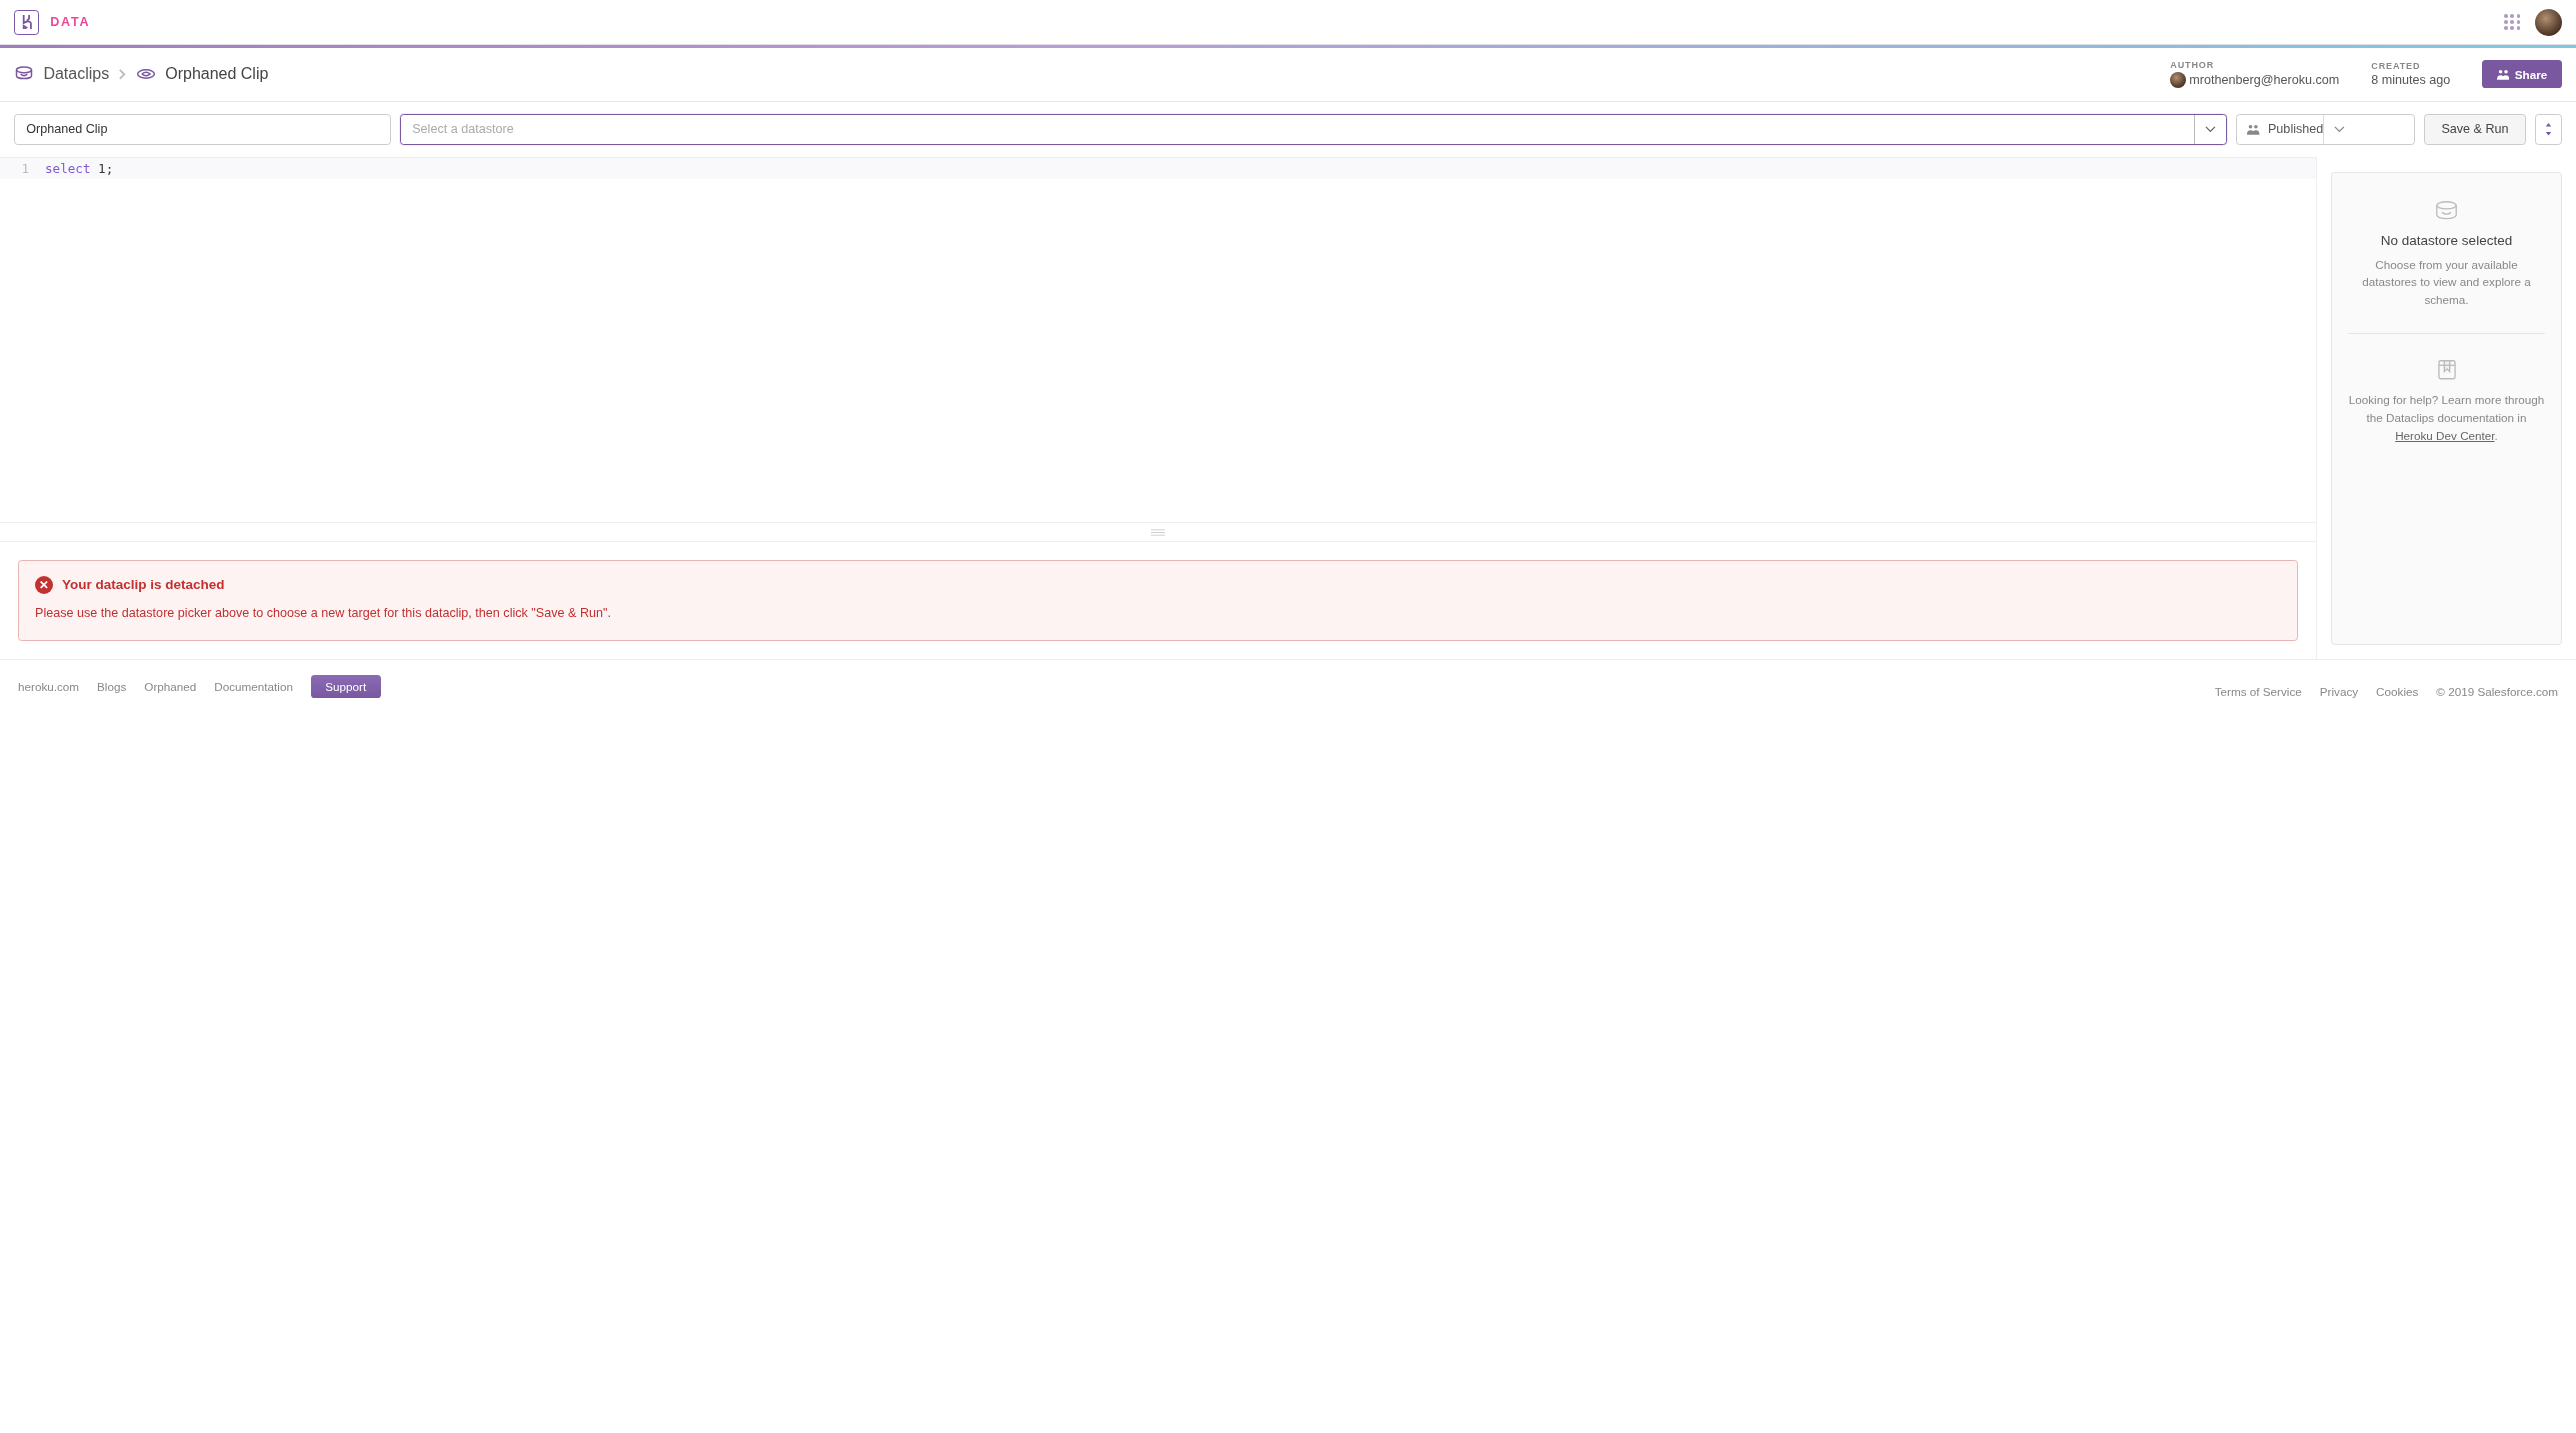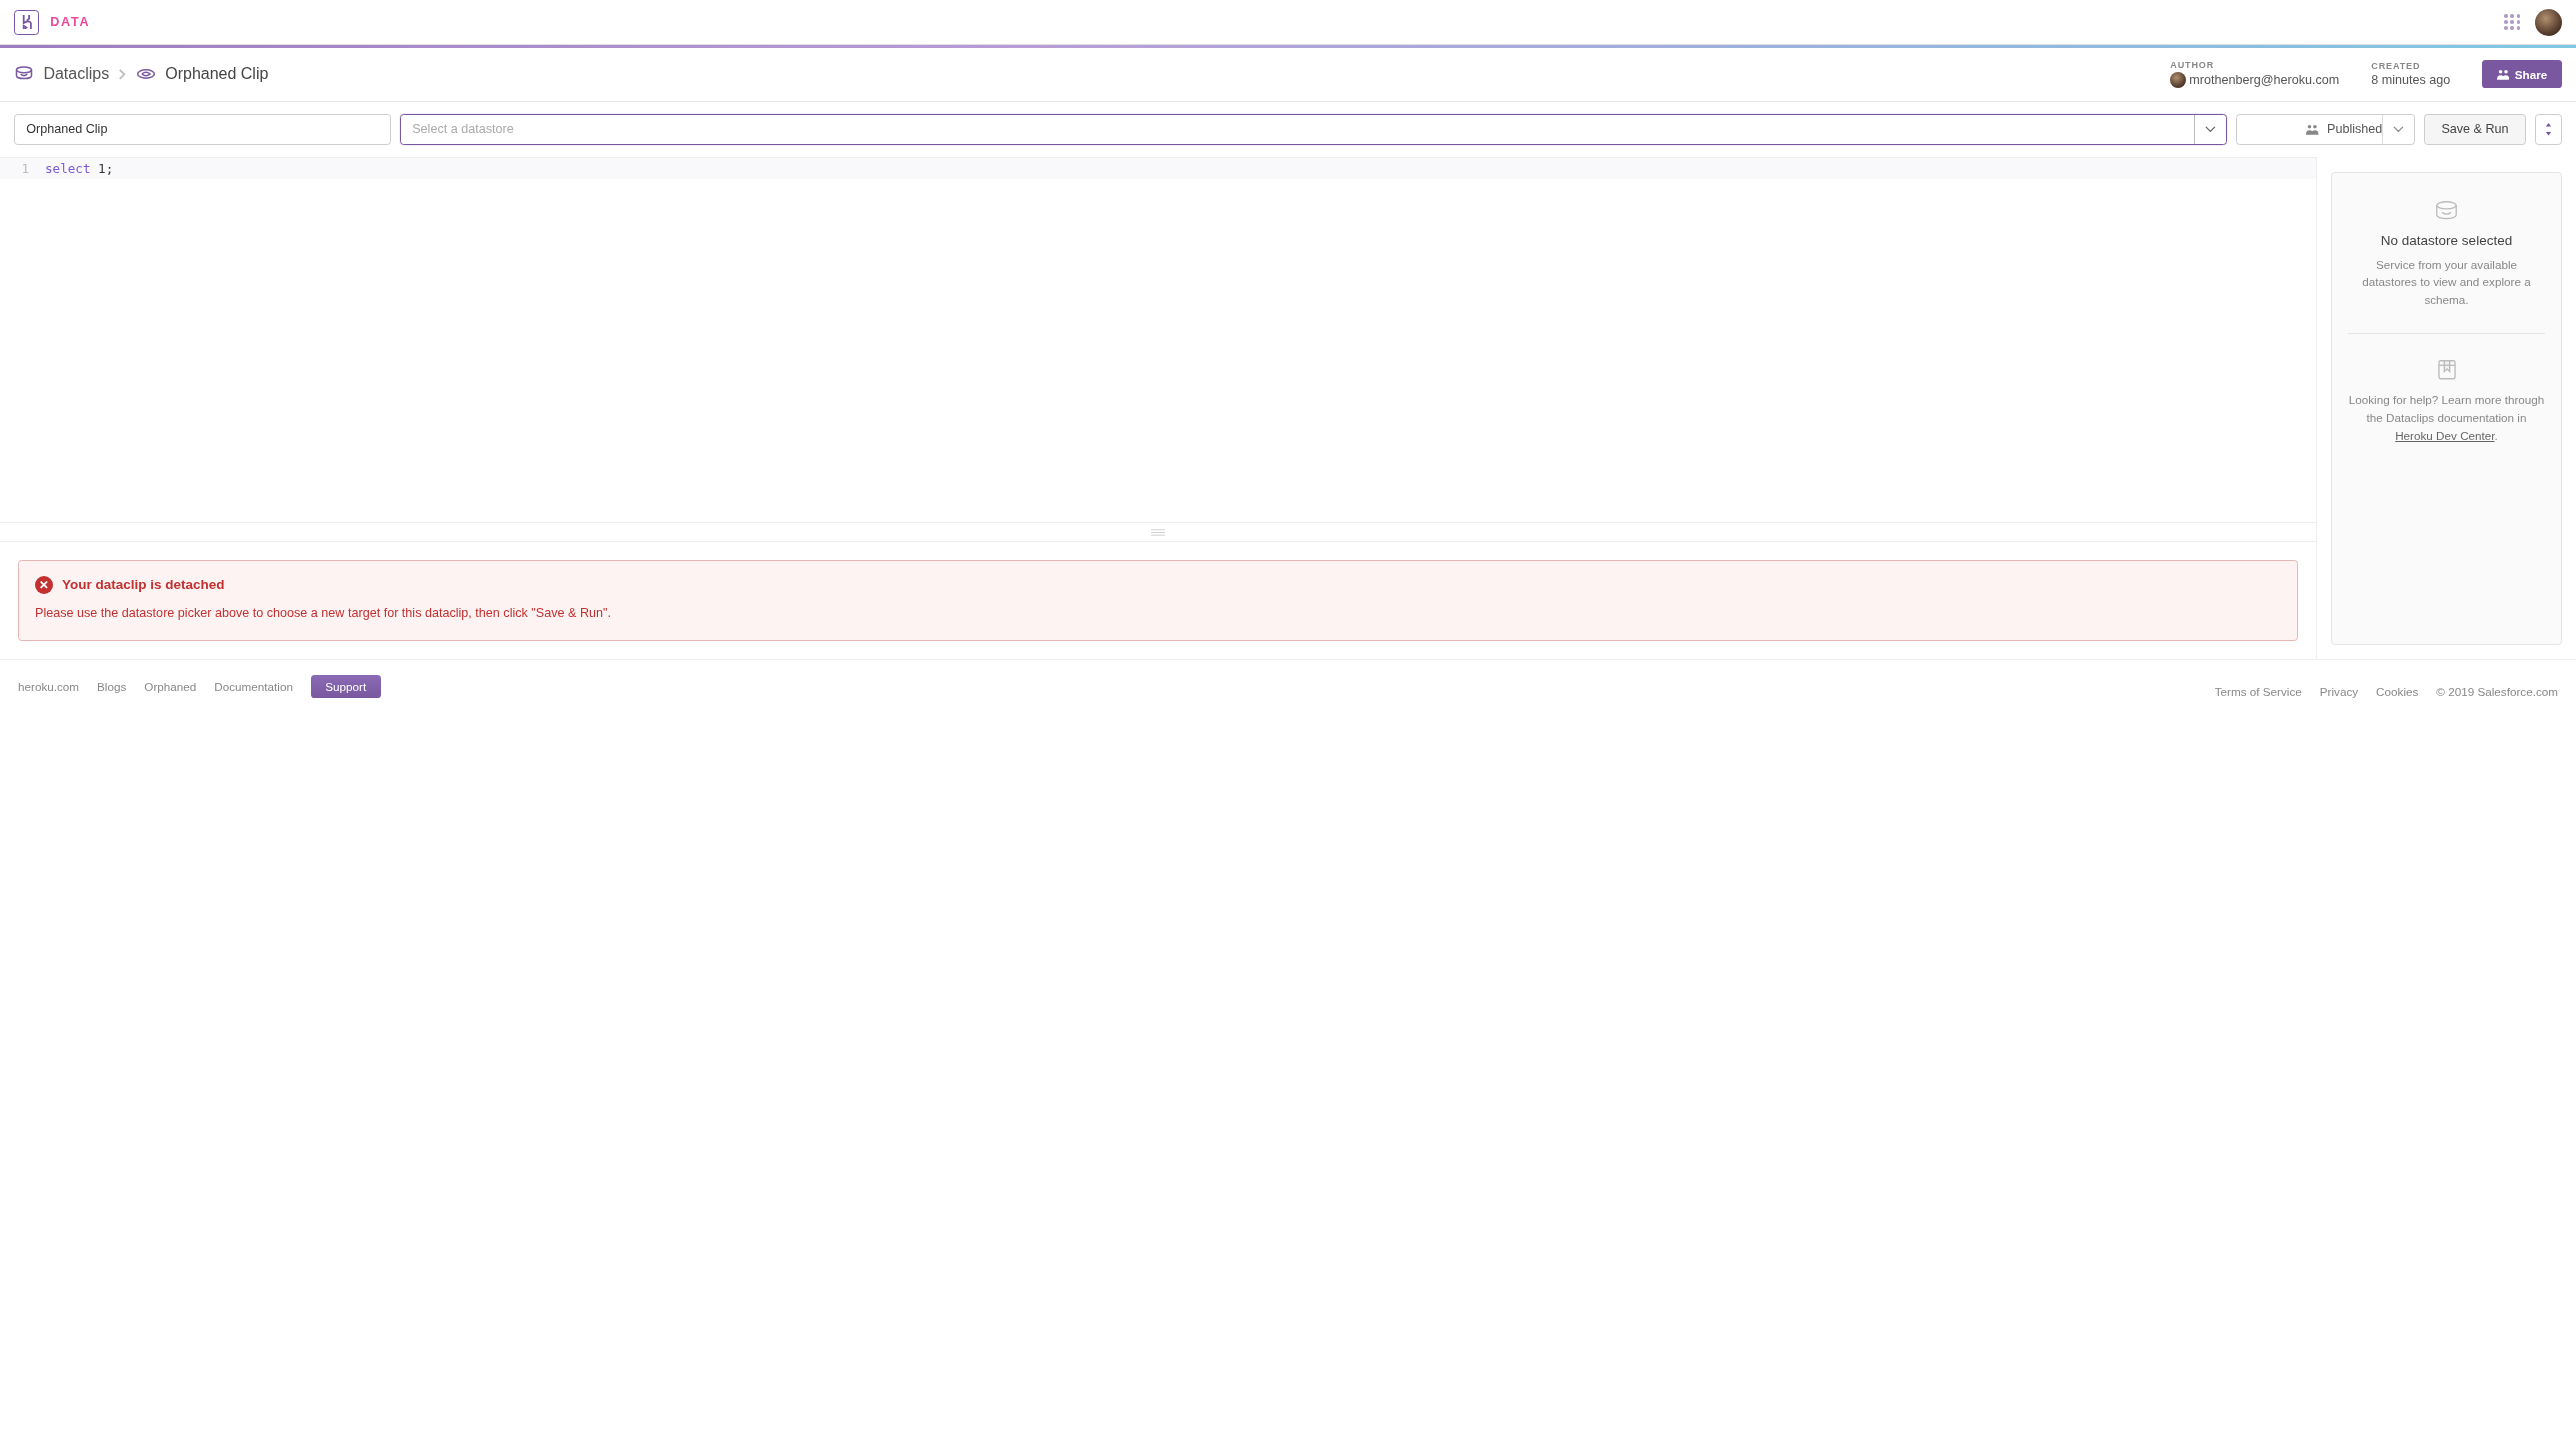--- a/index.html
+++ b/index.html
@@ -113,21 +113,21 @@
   display:flex;align-items:center;justify-content:center;
   border-left:0.9px solid #bbb;
   color:#666;
 }
 .published-select {
   flex: 0 0 179px;
   border: 0.9px solid #ccc;
   border-radius: 3.6px;
   display:flex;
   align-items:center;
-  justify-content:flex-end;
+  justify-content:flex-start;
   padding: 0 0 0 9px;
   color:#555;
 }
 .published-left { display:flex; align-items:center; gap:7.2px;}
 .save-run-btn {
   border: 0.9px solid #ccc;
   background: #f5f5f5;
   border-radius: 3.6px;
   padding: 0 16px;
   color:#444;
@@ -370,21 +370,21 @@
   <div class="sidebar">
     <div class="sidebar-card">
       <div class="sb-icon">
         <svg width="27" height="23" viewBox="0 0 30 26" stroke="#bbb" fill="none" stroke-width="1.5">
             <ellipse cx="15" cy="6" rx="11" ry="4"></ellipse>
             <path d="M4 6 V17 A11 4 0 0 0 26 17 V6"></path>
             <path d="M10 14 Q15 18 20 14"></path>
           </svg>
       </div>
       <div class="sb-title">No datastore selected</div>
-      <div class="sb-desc">Service from your available datastores to view and explore a schema.</div>
+      <div class="sb-desc">Choose from your available datastores to view and explore a schema.</div>
       <div class="sb-divider"></div>
       <div class="sb-icon">
         <svg width="20" height="21.5" viewBox="0 0 22 24" stroke="#bbb" fill="none" stroke-width="1.5">
             <rect x="2" y="2" width="18" height="20" rx="2"></rect>
             <path d="M2 7 H20"></path>
             <path d="M14 2 V14 L11 11 L8 14 V2" fill="#bbb" fill-opacity="0.15"></path>
           </svg>
       </div>
       <div class="sb-desc">
         <span>Looking for help? Learn more through the Dataclips documentation in </span><span class="sb-link">Heroku Dev Center</span><span>.</span>

